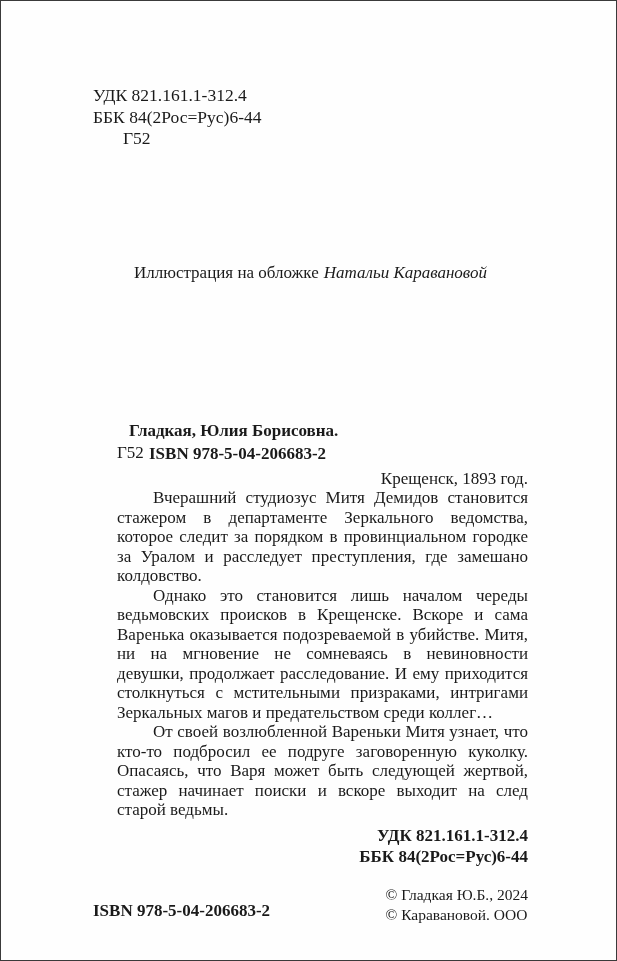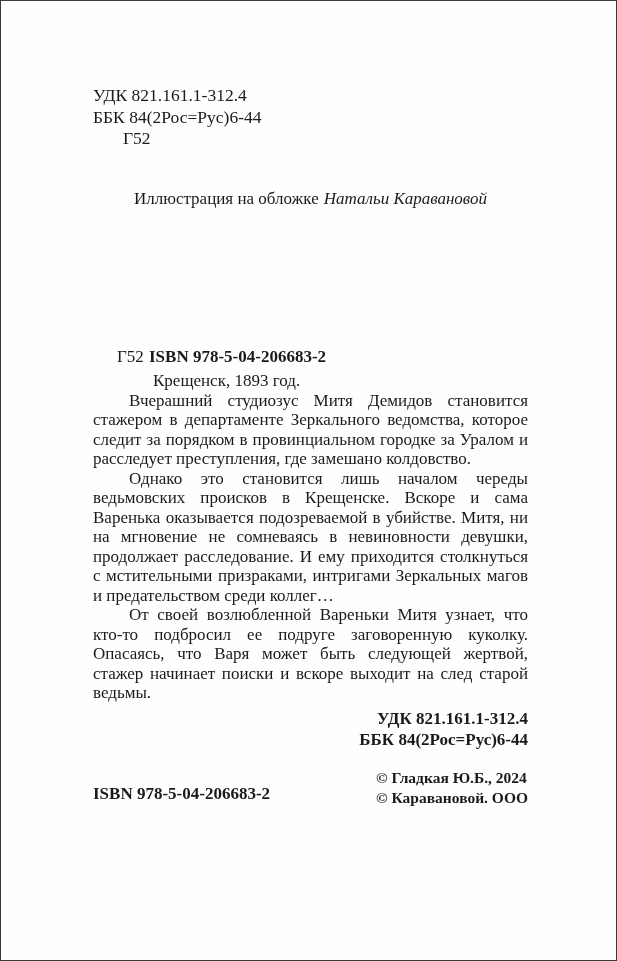--- a/index.html
+++ b/index.html
@@ -11,56 +11,57 @@
     font-family:"Liberation Serif","DejaVu Serif",serif;
     color:#1a1a1a;
     border:1px solid #3a3a3a;
     overflow:hidden;
   }
   .page { padding:84px 88px 0 92px; }
 
   .codes-top { font-size:17.5px; line-height:1.24; }
   .codes-top .sign { padding-left:30px; }
 
-  .illustration { margin-top:39px; text-align:center; font-size:17px; }
+  .illustration { margin-top:113px; text-align:center; font-size:17px; }
   .illustration .artist { font-style:italic; margin-left:5px; }
 
   .biblio { margin-top:138px; font-size:17px; line-height:1.2; }
   .biblio .author { font-weight:bold; padding-left:36px; margin-bottom:2px; }
   .entry { position:relative; padding-left:36px; text-indent:24px; width:452px; text-align:justify; }
   .entry .sign { position:absolute; left:0; top:0; }
   .isbn-line { font-weight:bold; padding-left:56px; margin-top:3px; }
 
   .annotation { font-size:17px; line-height:19.5px; text-align:justify; margin-top:4px; }
-  .annotation .opening { padding-left:60px; text-align:left; }
-  .annotation p { text-indent:36px; }
+  .annotation .opening { padding-left:60px; text-align:right; }
+  .annotation p { text-indent:36px;margin-left:24px; }
 
   .codes-bottom { margin-top:5px; text-align:right; font-weight:bold; font-size:17px; line-height:1.25; }
 
   .footer { margin-top:18px; display:flex; justify-content:space-between; align-items:flex-end; }
   .footer-isbn { font-weight:bold; font-size:17px; margin-bottom:3px; white-space:nowrap; }
-  .copyright { font-size:15.5px; font-weight:bold; line-height:1.25;margin-left:8px; }
+  .copyright { font-size:15.5px; font-weight:normal; line-height:1.25;margin-left:8px; }
   .copyright .cont { padding-left:12px; }
 </style>
 </head>
 <body>
 
 <div class="page">
 
   <div class="codes-top">
     <div>УДК 821.161.1-312.4</div>
     <div>ББК 84(2Рос=Рус)6-44</div>
     <div class="sign">Г52</div>
   </div>
 
   <div class="illustration">
     <span>Иллюстрация на обложке</span><span class="artist">Натальи Каравановой</span>
   </div>
 
   <div class="biblio">
+    <div class="author">Гладкая, Юлия Борисовна.</div>
     <div class="entry">
       <span class="sign">Г52</span>
     </div>
     <div class="isbn-line">ISBN 978-5-04-206683-2</div>
   </div>
 
   <div class="annotation">
     <div class="opening">Крещенск, 1893 год.</div>
     <p>Вчерашний студиозус Митя Демидов становится стажером в департаменте Зеркального ведомства, которое следит за порядком в провинциальном городке за Уралом и расследует преступления, где замешано колдовство.</p>
     <p>Однако это становится лишь началом череды ведьмовских происков в Крещенске. Вскоре и сама Варенька оказывается подозреваемой в убийстве. Митя, ни на мгновение не сомневаясь в невиновности девушки, продолжает расследование. И ему приходится столкнуться с мстительными призраками, интригами Зеркальных магов и предательством среди коллег…</p>

